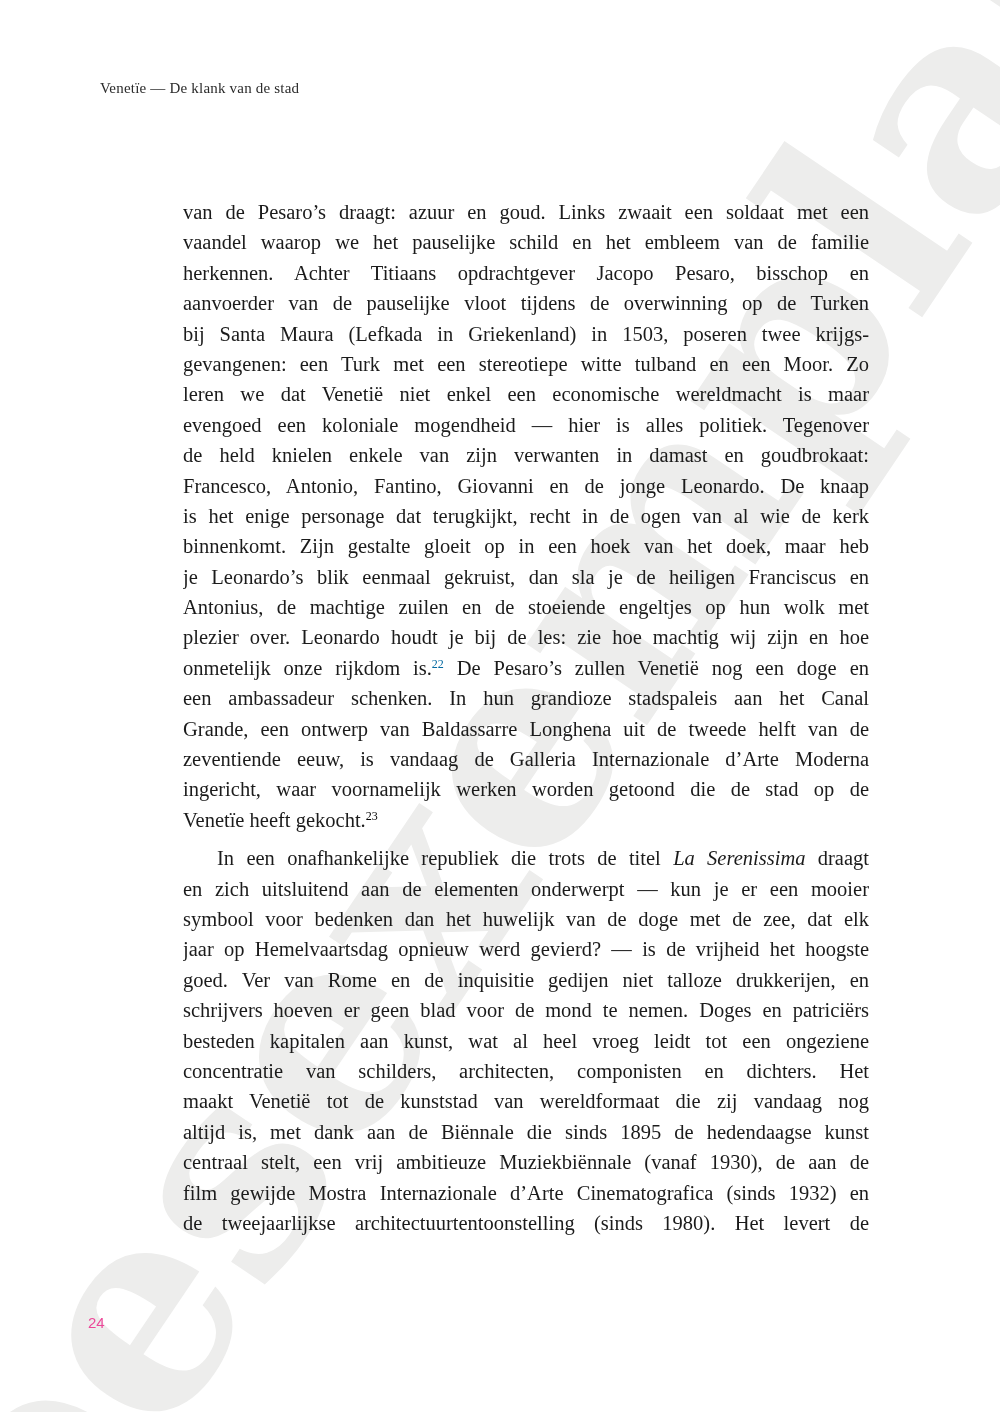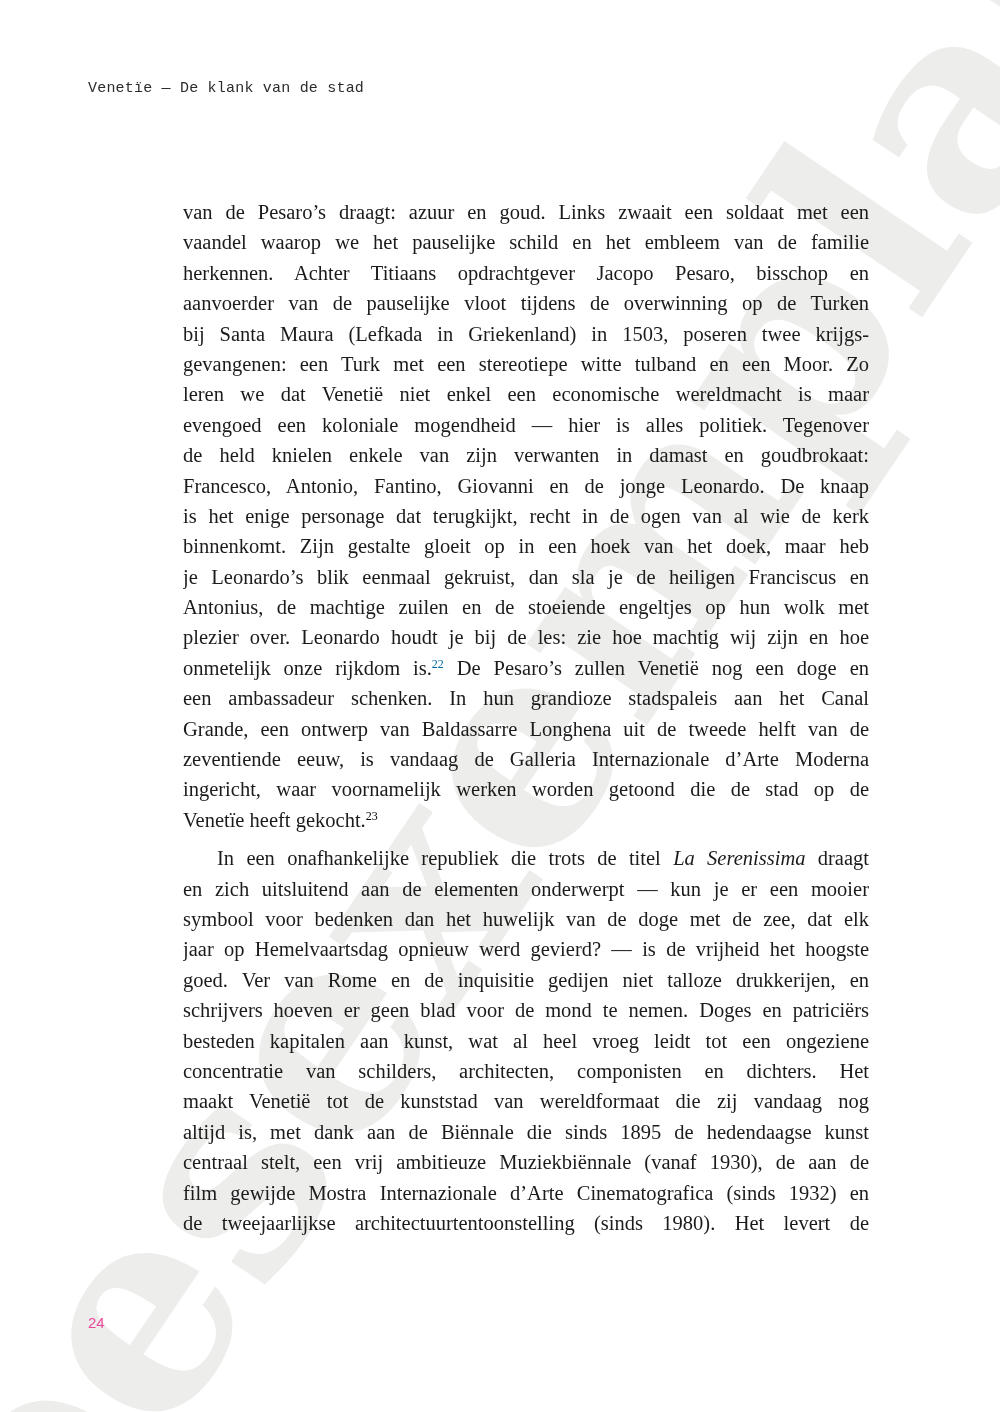--- a/index.html
+++ b/index.html
@@ -19,23 +19,23 @@
     font-family: "DejaVu Serif", serif;
     font-weight: 600;
     font-size: 280px;
     color: #ededec;
     white-space: nowrap;
     z-index: 0;
     user-select: none;
   }
   .running-header {
     position: absolute;
-    left: 88px;
+    left: 100px;
     top: 80px;
-    font-family: Liberation Mono, monospace;
+    font-family: Liberation Serif, serif;
     font-size: 15px;
     letter-spacing: 0.2px;
     color: #2b2b2b;
     z-index: 2;
   }
   .body-text {
     position: absolute;
     left: 175px;
     top: 189px;
     width: 702px;

